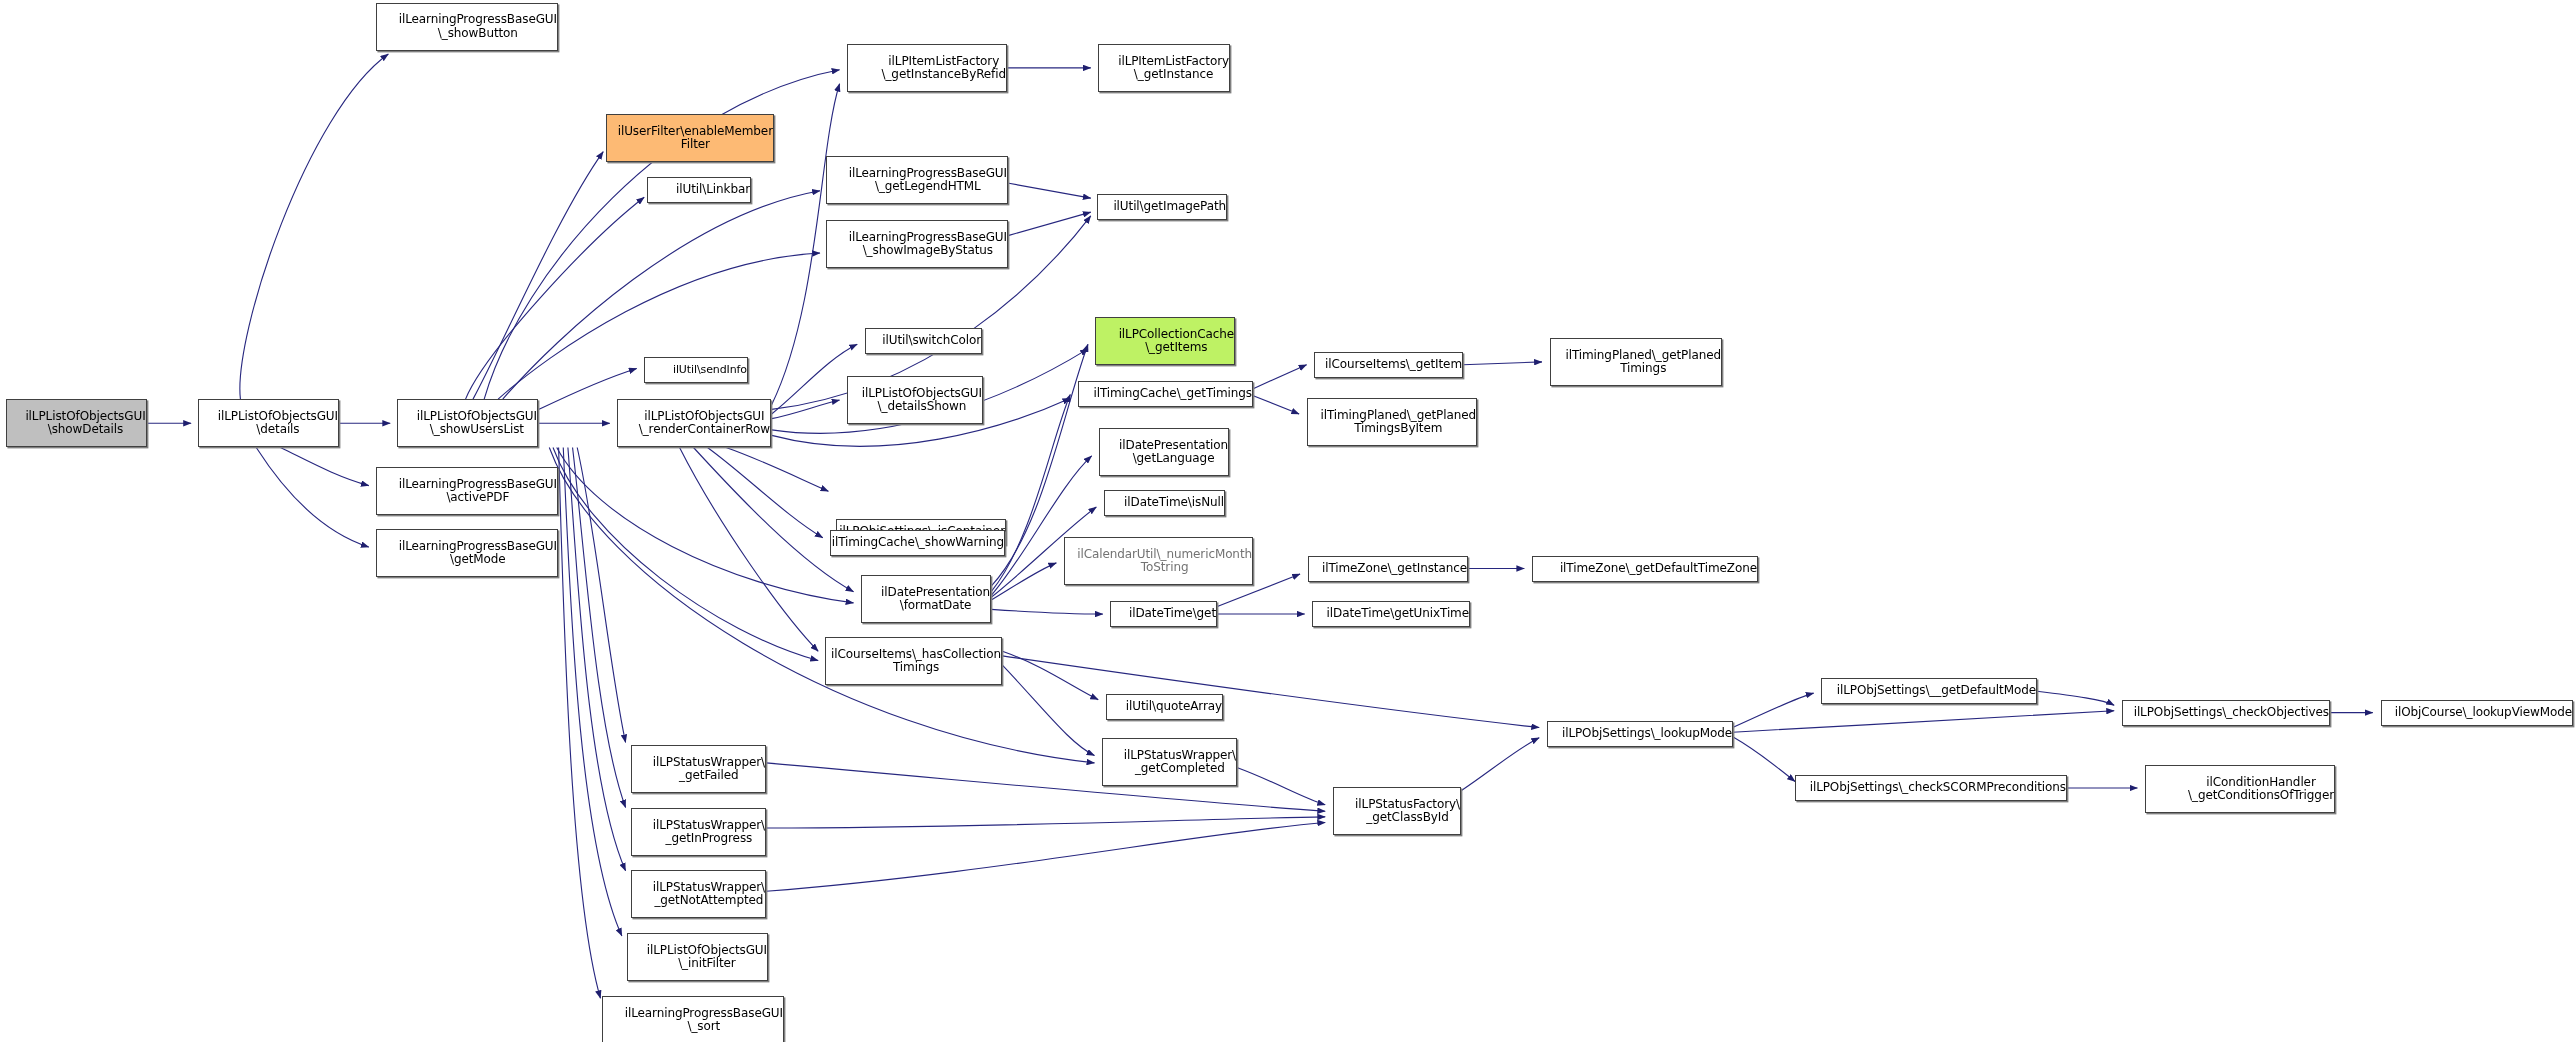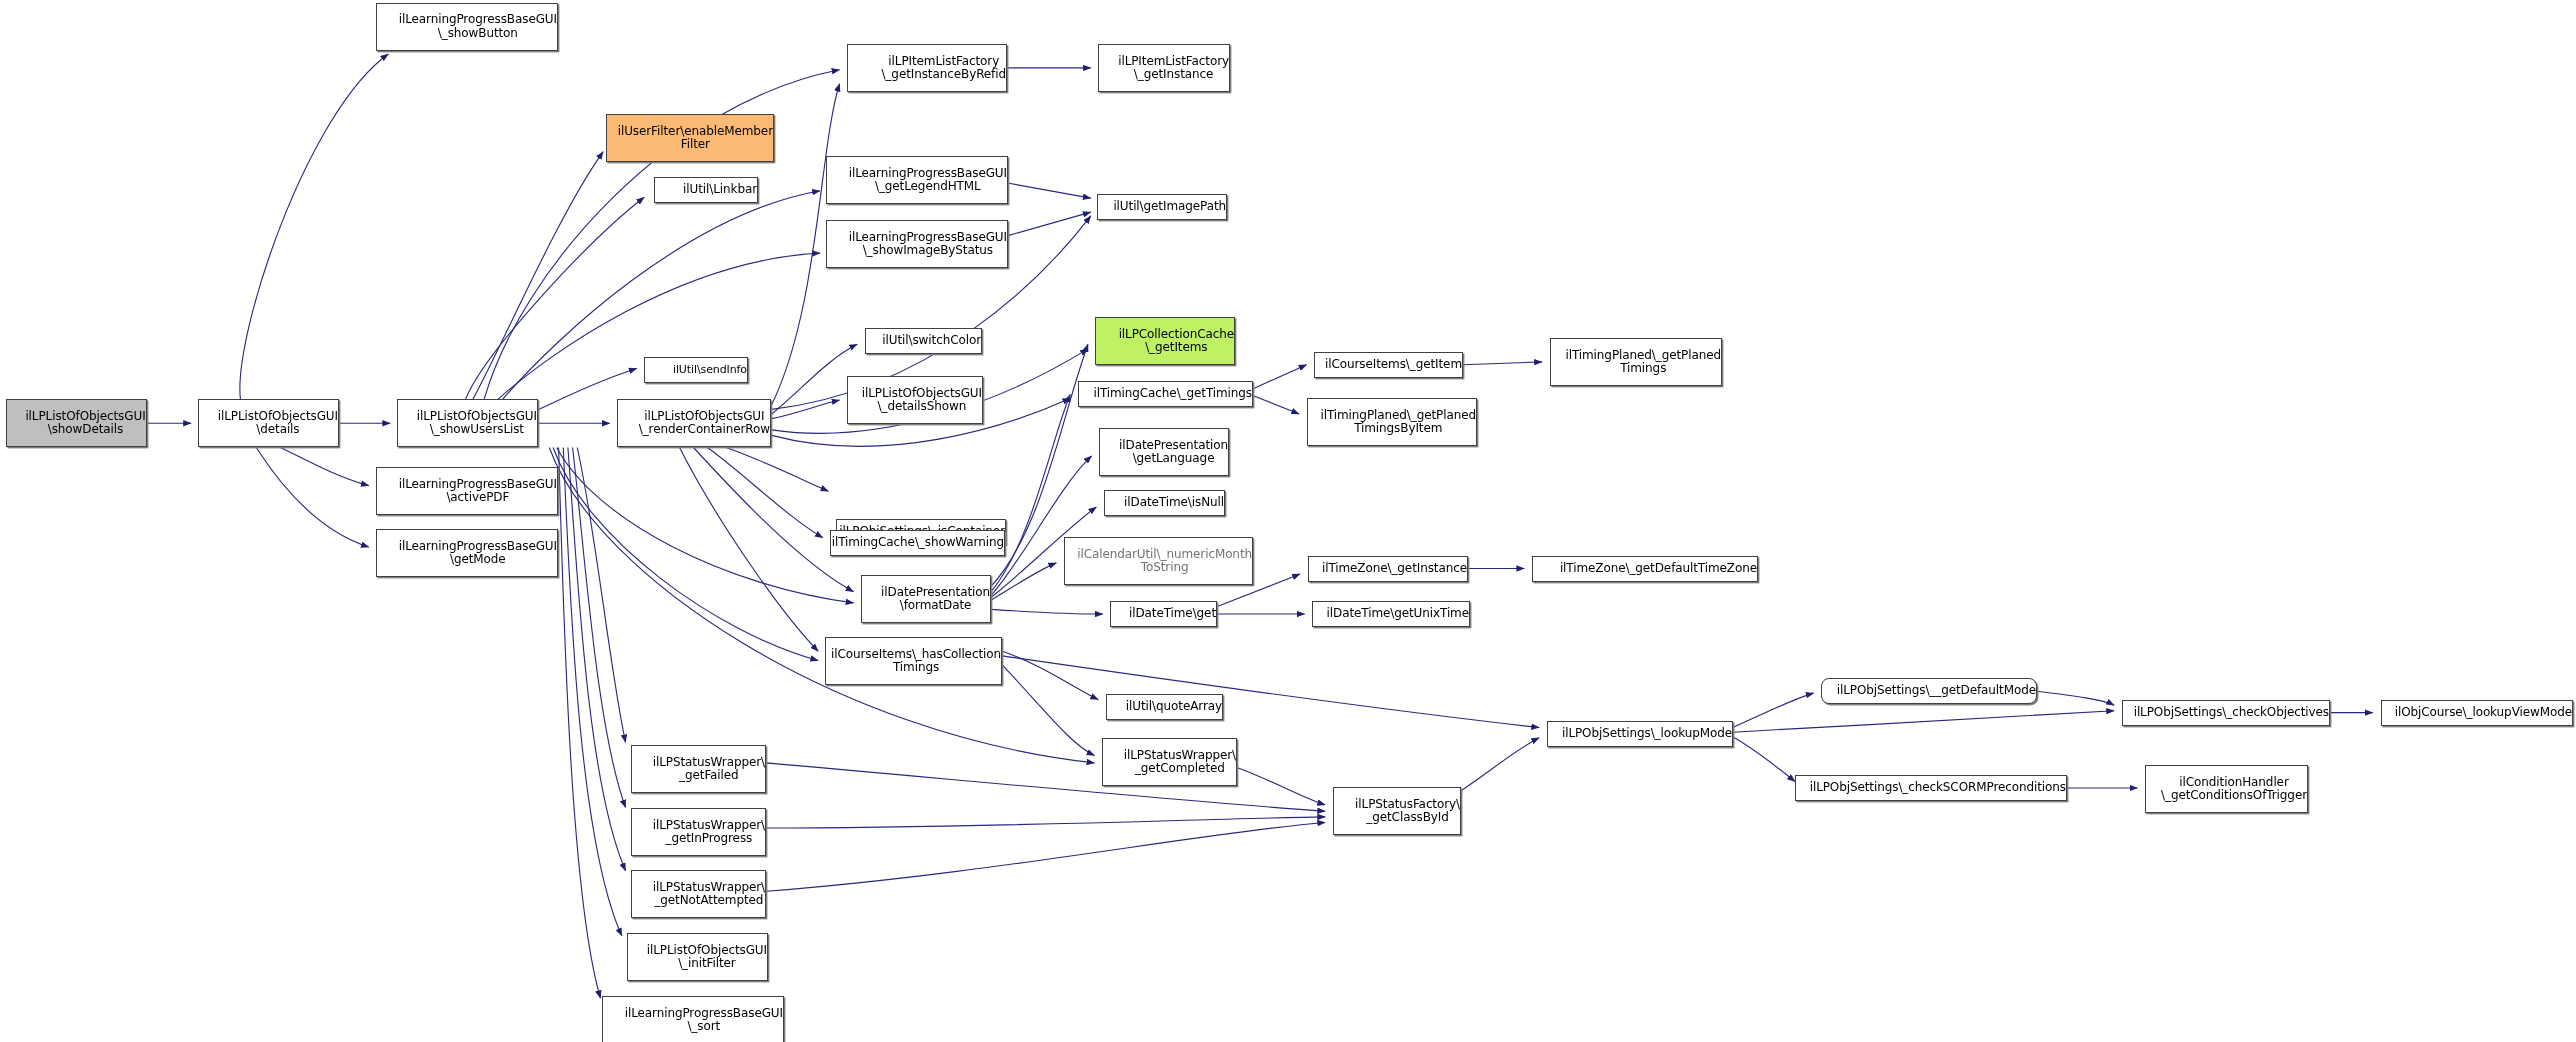--- a/index.html
+++ b/index.html
@@ -116,21 +116,21 @@
       <div class="node" style="left: 617px; top: 399px; width: 154px; height: 48px; font-size: 12px; background: rgb(255, 255, 255); border-color: rgb(64, 64, 64); box-shadow: rgb(128, 128, 128) 1.4px 1.4px 0px 0px; color: rgb(0, 0, 0);"><span>ilLPListOfObjectsGUI
 \_renderContainerRow</span></div>
       <div class="node" style="left: 376px; top: 2.8px; width: 182px; height: 48px; font-size: 12px; background: rgb(255, 255, 255); border-color: rgb(64, 64, 64); box-shadow: rgb(128, 128, 128) 1.4px 1.4px 0px 0px; color: rgb(0, 0, 0);"><span>ilLearningProgressBaseGUI
 \_showButton</span></div>
       <div class="node" style="left: 376px; top: 467px; width: 182px; height: 48px; font-size: 12px; background: rgb(255, 255, 255); border-color: rgb(64, 64, 64); box-shadow: rgb(128, 128, 128) 1.4px 1.4px 0px 0px; color: rgb(0, 0, 0);"><span>ilLearningProgressBaseGUI
 \activePDF</span></div>
       <div class="node" style="left: 376px; top: 529px; width: 182px; height: 48px; font-size: 12px; background: rgb(255, 255, 255); border-color: rgb(64, 64, 64); box-shadow: rgb(128, 128, 128) 1.4px 1.4px 0px 0px; color: rgb(0, 0, 0);"><span>ilLearningProgressBaseGUI
 \getMode</span></div>
       <div class="node" style="left: 606px; top: 114px; width: 168px; height: 48px; font-size: 12px; background: #fdba74; border-color: rgb(64, 64, 64); box-shadow: rgb(128, 128, 128) 1.4px 1.4px 0px 0px; color: rgb(0, 0, 0);"><span>ilUserFilter\enableMember
 Filter</span></div>
-      <div class="node" style="left: 647px; top: 177px; width: 104px; height: 26px; font-size: 12px; background: rgb(255, 255, 255); border-color: rgb(64, 64, 64); box-shadow: rgb(128, 128, 128) 1.4px 1.4px 0px 0px; color: rgb(0, 0, 0); margin-left: 7px;"><span>ilUtil\Linkbar</span></div>
+      <div class="node" style="left: 647px; top: 177px; width: 104px; height: 26px; font-size: 12px; background: rgb(255, 255, 255); border-color: rgb(64, 64, 64); box-shadow: rgb(128, 128, 128) 1.4px 1.4px 0px 0px; color: rgb(0, 0, 0);"><span>ilUtil\Linkbar</span></div>
       <div class="node" style="left: 644px; top: 357px; width: 104px; height: 26px; font-size: 11px; background: rgb(255, 255, 255); border-color: rgb(64, 64, 64); box-shadow: rgb(128, 128, 128) 1.4px 1.4px 0px 0px; color: rgb(0, 0, 0);"><span>ilUtil\sendInfo</span></div>
       <div class="node" style="left: 847px; top: 44px; width: 160px; height: 48px; font-size: 12px; background: rgb(255, 255, 255); border-color: rgb(64, 64, 64); box-shadow: rgb(128, 128, 128) 1.4px 1.4px 0px 0px; color: rgb(0, 0, 0);"><span>ilLPItemListFactory
 \_getInstanceByRefid</span></div>
       <div class="node" style="left: 1098px; top: 44px; width: 132px; height: 48px; font-size: 12px; background: rgb(255, 255, 255); border-color: rgb(64, 64, 64); box-shadow: rgb(128, 128, 128) 1.4px 1.4px 0px 0px; color: rgb(0, 0, 0);"><span>ilLPItemListFactory
 \_getInstance</span></div>
       <div class="node" style="left: 826px; top: 156px; width: 182px; height: 48px; font-size: 12px; background: rgb(255, 255, 255); border-color: rgb(64, 64, 64); box-shadow: rgb(128, 128, 128) 1.4px 1.4px 0px 0px; color: rgb(0, 0, 0);"><span>ilLearningProgressBaseGUI
 \_getLegendHTML</span></div>
       <div class="node" style="left: 826px; top: 220px; width: 182px; height: 48px; font-size: 12px; background: rgb(255, 255, 255); border-color: rgb(64, 64, 64); box-shadow: rgb(128, 128, 128) 1.4px 1.4px 0px 0px; color: rgb(0, 0, 0);"><span>ilLearningProgressBaseGUI
 \_showImageByStatus</span></div>
       <div class="node" style="left: 1097px; top: 194px; width: 130px; height: 26px; font-size: 12px; background: rgb(255, 255, 255); border-color: rgb(64, 64, 64); box-shadow: rgb(128, 128, 128) 1.4px 1.4px 0px 0px; color: rgb(0, 0, 0);"><span>ilUtil\getImagePath</span></div>
@@ -159,25 +159,25 @@
       <div class="node" style="left: 1307px; top: 398px; width: 170px; height: 48px; font-size: 12px; background: rgb(255, 255, 255); border-color: rgb(64, 64, 64); box-shadow: rgb(128, 128, 128) 1.4px 1.4px 0px 0px; color: rgb(0, 0, 0);"><span>ilTimingPlaned\_getPlaned
 TimingsByItem</span></div>
       <div class="node" style="left: 1550px; top: 338px; width: 172px; height: 48px; font-size: 12px; background: rgb(255, 255, 255); border-color: rgb(64, 64, 64); box-shadow: rgb(128, 128, 128) 1.4px 1.4px 0px 0px; color: rgb(0, 0, 0);"><span>ilTimingPlaned\_getPlaned
 Timings</span></div>
       <div class="node" style="left: 1308px; top: 556px; width: 160px; height: 26px; font-size: 12px; background: rgb(255, 255, 255); border-color: rgb(64, 64, 64); box-shadow: rgb(128, 128, 128) 1.4px 1.4px 0px 0px; color: rgb(0, 0, 0);"><span>ilTimeZone\_getInstance</span></div>
       <div class="node" style="left: 1312px; top: 601px; width: 158px; height: 26px; font-size: 12px; background: rgb(255, 255, 255); border-color: rgb(64, 64, 64); box-shadow: rgb(128, 128, 128) 1.4px 1.4px 0px 0px; color: rgb(0, 0, 0);"><span>ilDateTime\getUnixTime</span></div>
       <div class="node" style="left: 1532px; top: 556px; width: 226px; height: 26px; font-size: 12px; background: rgb(255, 255, 255); border-color: rgb(64, 64, 64); box-shadow: rgb(128, 128, 128) 1.4px 1.4px 0px 0px; color: rgb(0, 0, 0);"><span>ilTimeZone\_getDefaultTimeZone</span></div>
       <div class="node" style="left: 1333px; top: 787px; width: 128px; height: 48px; font-size: 12px; background: rgb(255, 255, 255); border-color: rgb(64, 64, 64); box-shadow: rgb(128, 128, 128) 1.4px 1.4px 0px 0px; color: rgb(0, 0, 0);"><span>ilLPStatusFactory\
 _getClassById</span></div>
       <div class="node" style="left: 1547px; top: 721px; width: 186px; height: 26px; font-size: 12px; background: rgb(255, 255, 255); border-color: rgb(64, 64, 64); box-shadow: rgb(128, 128, 128) 1.4px 1.4px 0px 0px; color: rgb(0, 0, 0);"><span>ilLPObjSettings\_lookupMode</span></div>
-      <div class="node" style="left: 1821px; top: 678px; width: 216px; height: 26px; font-size: 12px; background: rgb(255, 255, 255); border-color: rgb(64, 64, 64); box-shadow: rgb(128, 128, 128) 1.4px 1.4px 0px 0px; color: rgb(0, 0, 0); border-radius: 8px;"><span>ilLPObjSettings\__getDefaultMode</span></div>
+      <div class="node" style="left: 1821px; top: 678px; width: 216px; height: 26px; font-size: 12px; background: rgb(255, 255, 255); border-color: rgb(64, 64, 64); box-shadow: rgb(128, 128, 128) 1.4px 1.4px 0px 0px; color: rgb(0, 0, 0);"><span>ilLPObjSettings\__getDefaultMode</span></div>
       <div class="node" style="left: 1795px; top: 775px; width: 272px; height: 26px; font-size: 12px; background: rgb(255, 255, 255); border-color: rgb(64, 64, 64); box-shadow: rgb(128, 128, 128) 1.4px 1.4px 0px 0px; color: rgb(0, 0, 0);"><span>ilLPObjSettings\_checkSCORMPreconditions</span></div>
       <div class="node" style="left: 2122px; top: 700px; width: 208px; height: 26px; font-size: 12px; background: rgb(255, 255, 255); border-color: rgb(64, 64, 64); box-shadow: rgb(128, 128, 128) 1.4px 1.4px 0px 0px; color: rgb(0, 0, 0);"><span>ilLPObjSettings\_checkObjectives</span></div>
       <div class="node" style="left: 2381px; top: 700px; width: 192px; height: 26px; font-size: 12px; background: rgb(255, 255, 255); border-color: rgb(64, 64, 64); box-shadow: rgb(128, 128, 128) 1.4px 1.4px 0px 0px; color: rgb(0, 0, 0);"><span>ilObjCourse\_lookupViewMode</span></div>
-      <div class="node" style="left: 2145px; top: 765px; width: 163px; height: 48px; font-size: 12px; background: rgb(255, 255, 255); border-color: rgb(64, 64, 64); box-shadow: rgb(128, 128, 128) 1.4px 1.4px 0px 0px; color: rgb(0, 0, 0);"><span>ilConditionHandler
+      <div class="node" style="left: 2145px; top: 765px; width: 190px; height: 48px; font-size: 12px; background: rgb(255, 255, 255); border-color: rgb(64, 64, 64); box-shadow: rgb(128, 128, 128) 1.4px 1.4px 0px 0px; color: rgb(0, 0, 0);"><span>ilConditionHandler
 \_getConditionsOfTrigger</span></div>
       <div class="node" style="left: 631px; top: 745px; width: 135px; height: 48px; font-size: 12px; background: rgb(255, 255, 255); border-color: rgb(64, 64, 64); box-shadow: rgb(128, 128, 128) 1.4px 1.4px 0px 0px; color: rgb(0, 0, 0);"><span>ilLPStatusWrapper\
 _getFailed</span></div>
       <div class="node" style="left: 631px; top: 808px; width: 135px; height: 48px; font-size: 12px; background: rgb(255, 255, 255); border-color: rgb(64, 64, 64); box-shadow: rgb(128, 128, 128) 1.4px 1.4px 0px 0px; color: rgb(0, 0, 0);"><span>ilLPStatusWrapper\
 _getInProgress</span></div>
       <div class="node" style="left: 631px; top: 870px; width: 135px; height: 48px; font-size: 12px; background: rgb(255, 255, 255); border-color: rgb(64, 64, 64); box-shadow: rgb(128, 128, 128) 1.4px 1.4px 0px 0px; color: rgb(0, 0, 0);"><span>ilLPStatusWrapper\
 _getNotAttempted</span></div>
       <div class="node" style="left: 627px; top: 933px; width: 141px; height: 48px; font-size: 12px; background: rgb(255, 255, 255); border-color: rgb(64, 64, 64); box-shadow: rgb(128, 128, 128) 1.4px 1.4px 0px 0px; color: rgb(0, 0, 0);"><span>ilLPListOfObjectsGUI
 \_initFilter</span></div>
       <div class="node" style="left: 602px; top: 996px; width: 182px; height: 48px; font-size: 12px; background: rgb(255, 255, 255); border-color: rgb(64, 64, 64); box-shadow: rgb(128, 128, 128) 1.4px 1.4px 0px 0px; color: rgb(0, 0, 0);"><span>ilLearningProgressBaseGUI

